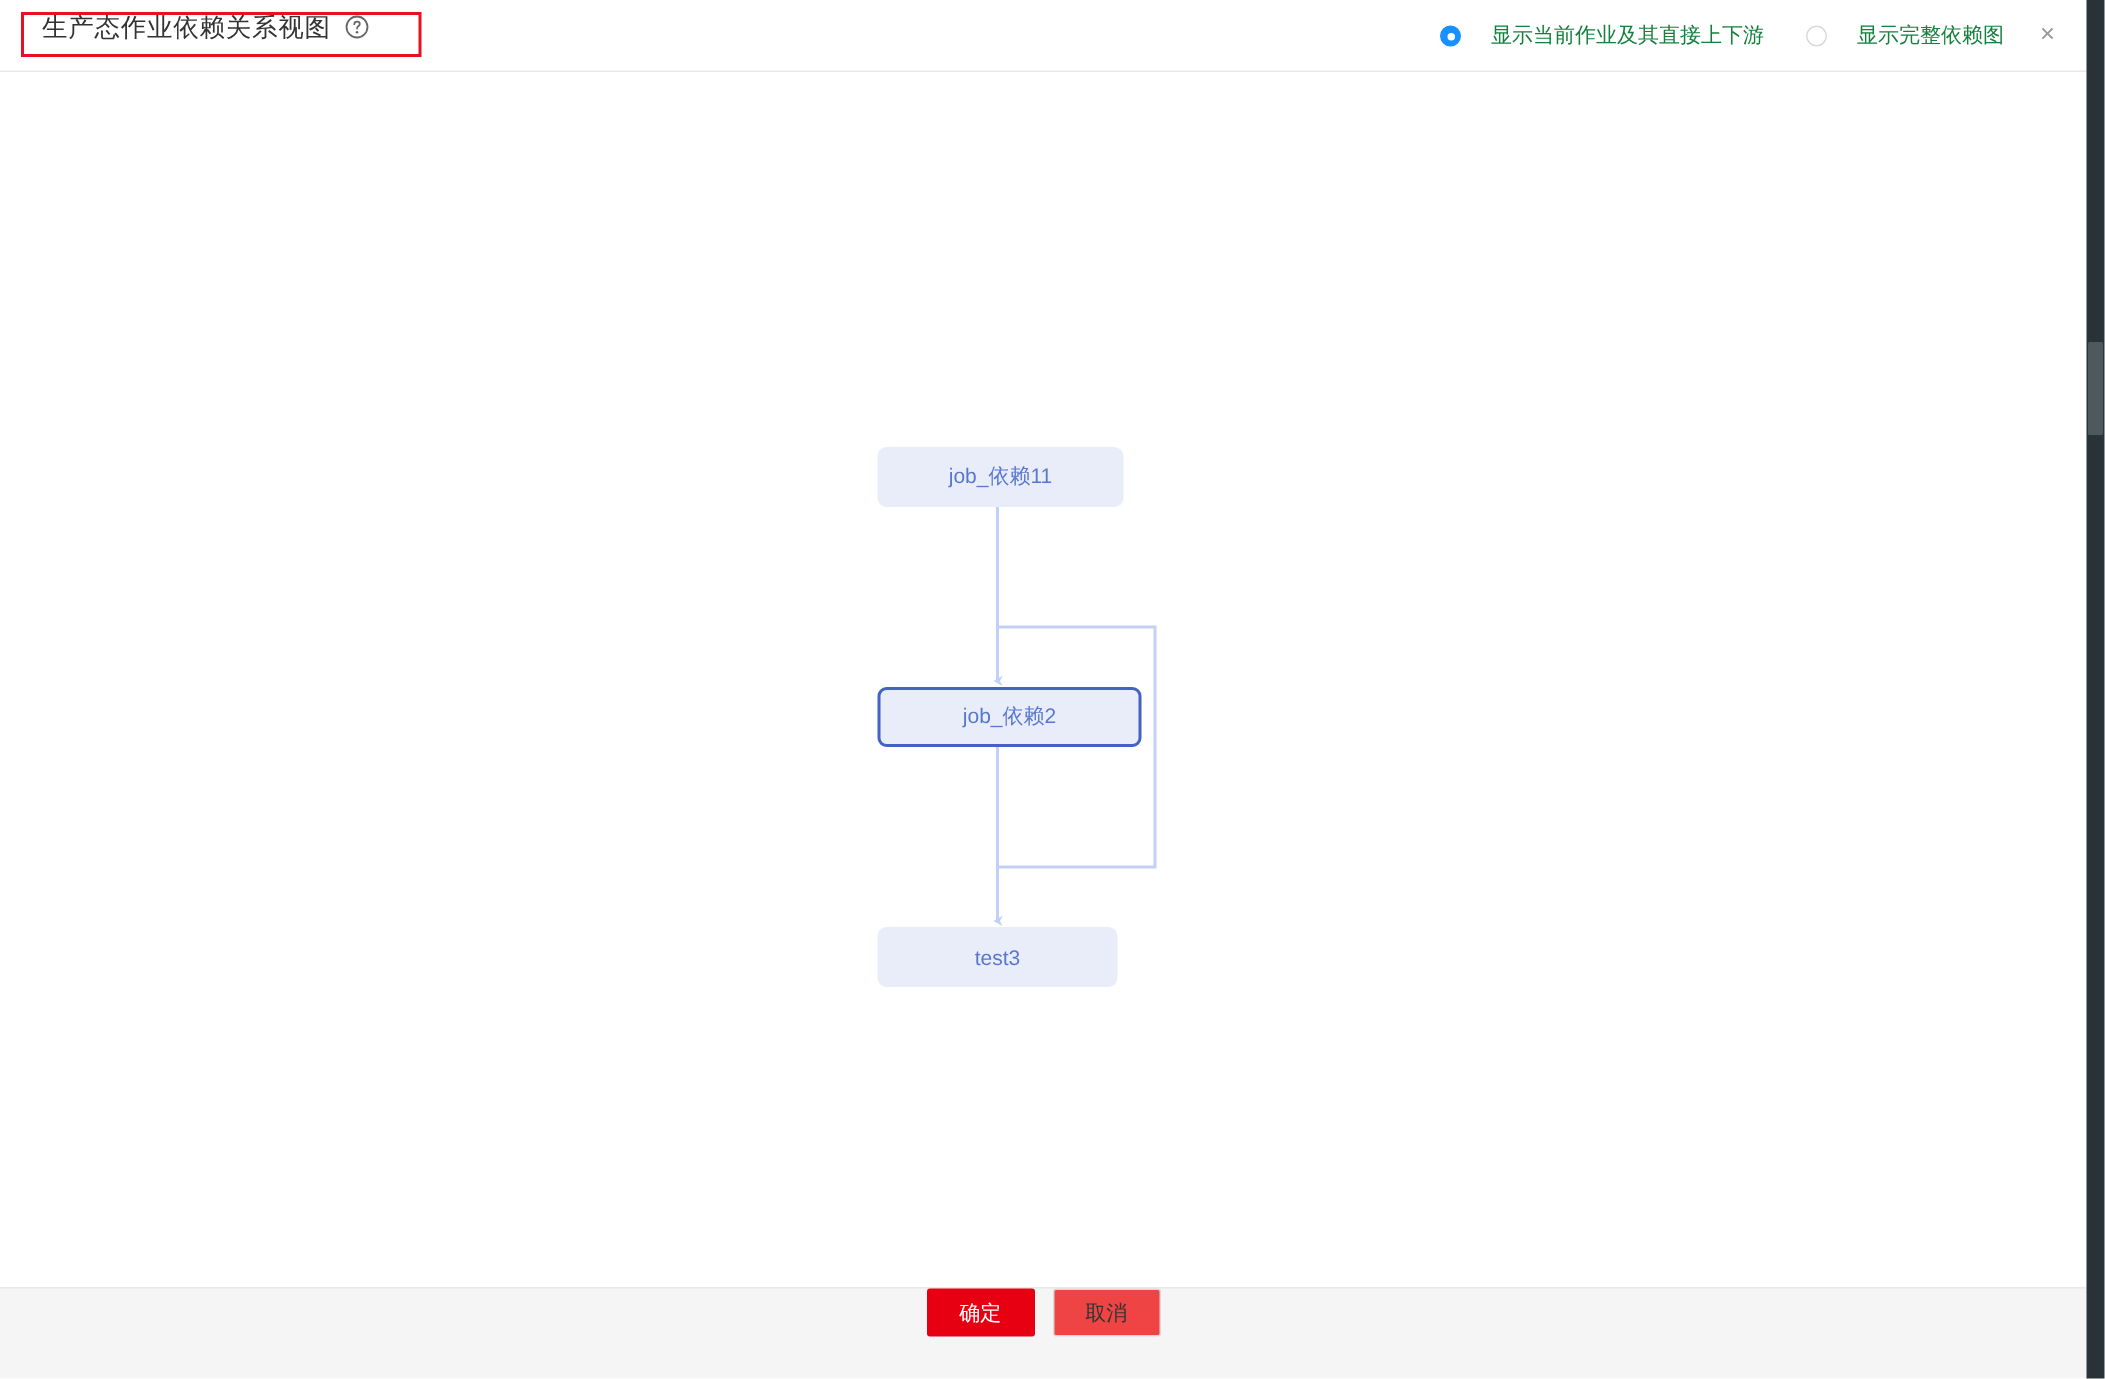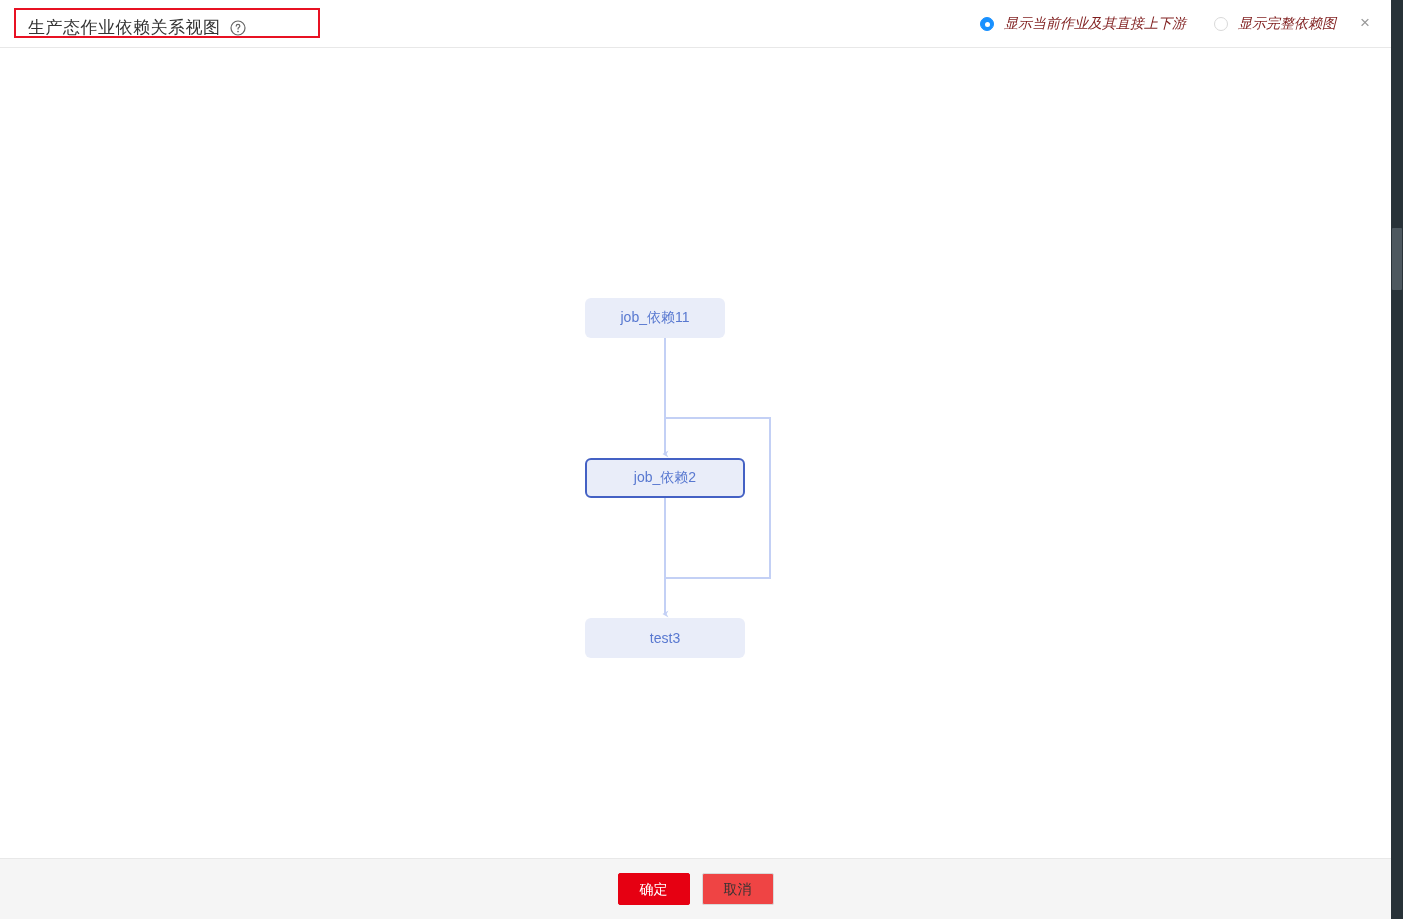--- a/index.html
+++ b/index.html
@@ -40,25 +40,25 @@
     border-bottom: 1px solid #e8e8e8;
     box-sizing: border-box;
     background: #ffffff;
   }
 
   .title-annotation {
     position: absolute;
     left: 14px;
     top: 8px;
     height: 30px;
-    width: 306px;
+    width: 267px;
     border: 2px solid #e81123;
     box-sizing: border-box;
     display: flex;
-    align-items: flex-end;
+    align-items: flex-start;
     padding-left: 12px;
   }
   .modal-title {
     font-size: 17px;
     color: #333333;
     letter-spacing: 0.5px;
     line-height: 1;
     white-space: nowrap;
   }
   .help-icon {
@@ -108,25 +108,24 @@
     left: 50%;
     top: 50%;
     width: 5px;
     height: 5px;
     margin-left: -2.5px;
     margin-top: -2.5px;
     border-radius: 50%;
     background: #ffffff;
   }
   .radio-label {
-    margin-left: 10px;
+    margin-left: 20px;
     font-size: 14px;
-    color: #7f1d1d;
+    color: #15803d;
     white-space: nowrap;
-    font-style: italic;
   }
 
   .close-btn {
     position: absolute;
     right: 14px;
     top: 10px;
     width: 24px;
     height: 24px;
     display: flex;
     align-items: center;
@@ -179,21 +178,21 @@
   .modal-footer {
     position: absolute;
     left: 0;
     top: 858px;
     width: 1391px;
     height: 61px;
     background: #f5f5f5;
     border-top: 1px solid #e8e8e8;
     box-sizing: border-box;
     display: flex;
-    align-items: center;
+    align-items: flex-start;
     justify-content: center;
     gap: 12px;
   }
   .btn {
     height: 32px;
     min-width: 72px;
     padding: 0 18px;
     font-size: 14px;
     border-radius: 2px;
     cursor: pointer;
@@ -277,25 +276,25 @@
 
       <g>
         <path d="M665,369 L770,369 L770,529 L665,529" fill="none" stroke="#c3d0f5" stroke-width="2"></path>
       </g>
 
       <g>
         <line x1="665" y1="449" x2="665" y2="565" stroke="#c3d0f5" stroke-width="2" marker-end="url(#arrow)"></line>
       </g>
     </svg>
 
-    <div class="graph-node" style="left:585px; top:249px; width:140px; height:40px;">
+    <div class="graph-node" style="left:585px; top:249px; width:164px; height:40px;">
       <span>job_依赖11</span>
     </div>
 
-    <div class="graph-node selected" style="left:585px; top:409px; width:160px; height:40px;">
+    <div class="graph-node selected" style="left:585px; top:409px; width:176px; height:40px;">
       <span>job_依赖2</span>
     </div>
 
     <div class="graph-node" style="left:585px; top:569px; width:160px; height:40px;text-align:right;">
       <span>test3</span>
     </div>
   </div>
 
   <div class="modal-footer">
     <button class="btn btn-primary">确定</button>

